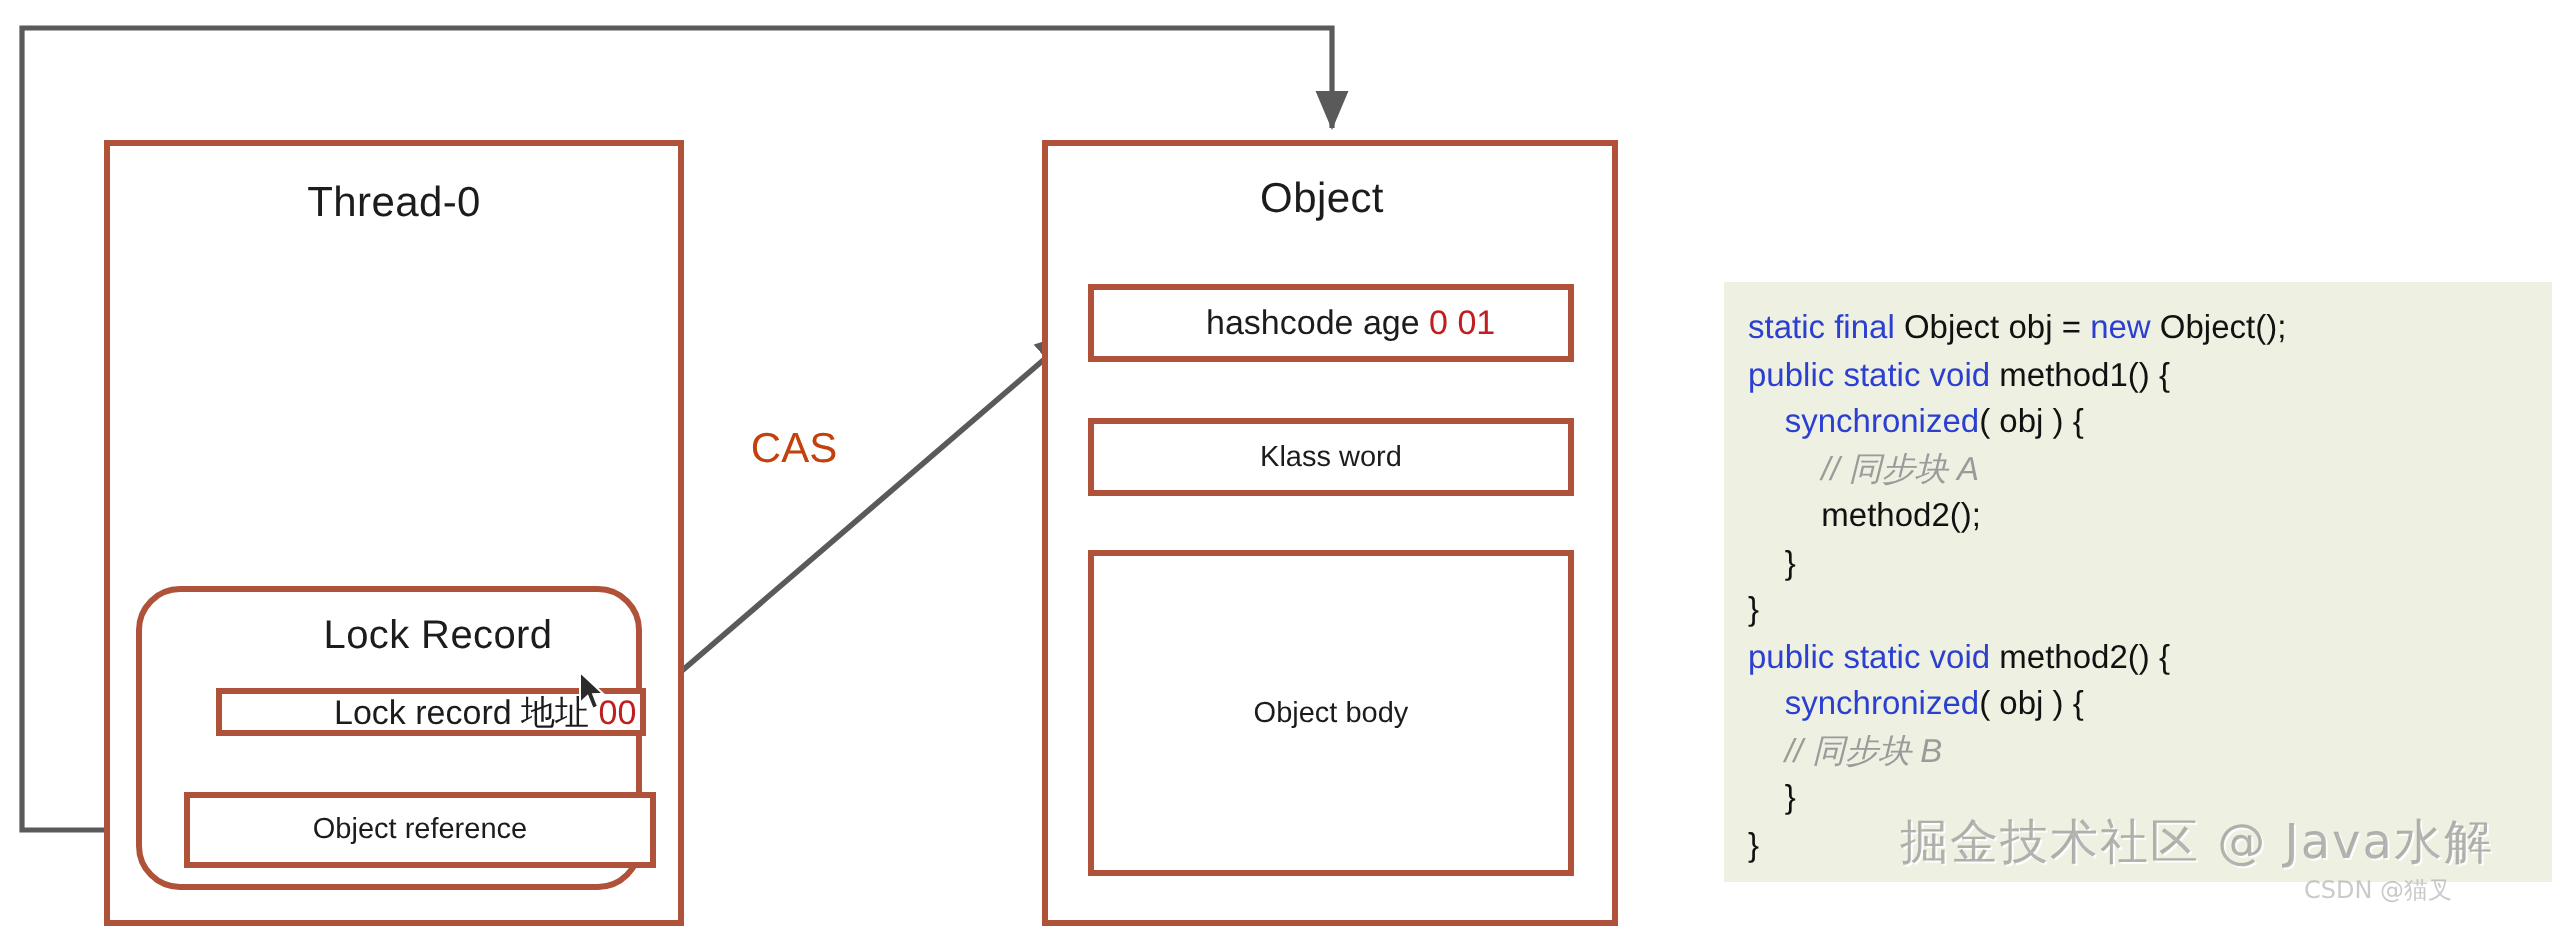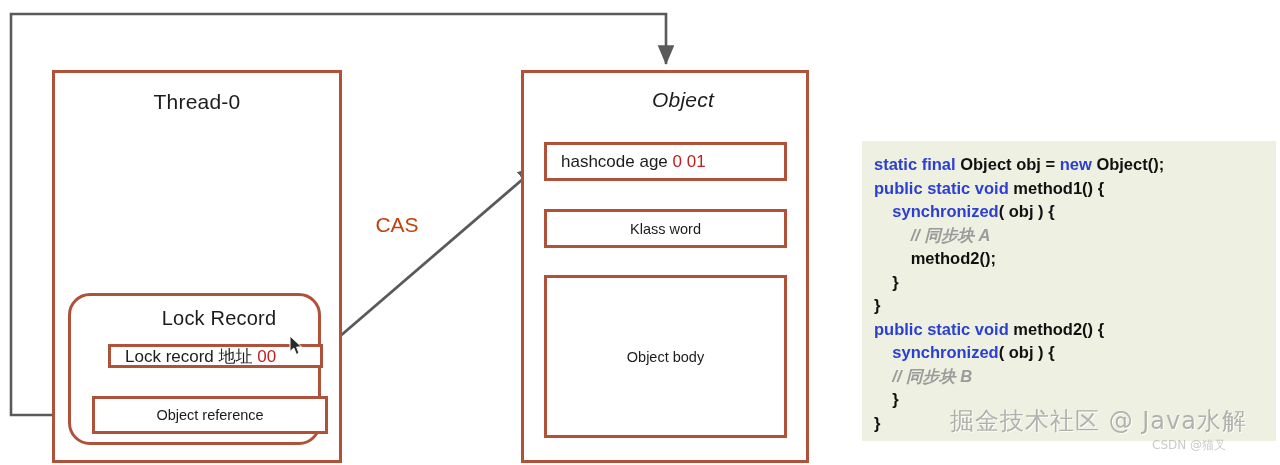--- a/index.html
+++ b/index.html
@@ -68,38 +68,39 @@
     white-space: nowrap;
   }
   .slot-label.small {
     font-size: 14.5px;
   }
   .slot-label.left {
     width: 100%;
     text-align: left;
     padding-left: 14px;
     box-sizing: border-box;
+    margin-left: 42px;
   }
   .accent {
     color: #bf1f1f;
   }
 
   
   #thread-box   { left: 52px;  top: 70px;  width: 290px; height: 393px; }
   #thread-title { top: 90px;   left: 52px; width: 290px; }
 
   #lock-record-box   { left: 68px; top: 293px; width: 253px; height: 152px; }
   #lock-record-title { top: 307px; left: 68px; width: 302px; font-size: 20px; }
 
   #lock-record-addr { left: 108px; top: 344px; width: 215px; height: 24px; }
   #object-ref       { left: 92px; top: 396px; width: 236px; height: 38px; }
 
   
   #object-box   { left: 521px; top: 70px;  width: 288px; height: 393px; }
-  #object-title { top: 88px;   left: 539px; width: 288px; font-style: italic; }
+  #object-title { top: 88px;   left: 517px; width: 288px; }
 
   #mark-word   { left: 544px; top: 142px; width: 243px; height: 39px; }
   #klass-word  { left: 544px; top: 209px; width: 243px; height: 39px; }
   #object-body { left: 544px; top: 275px; width: 243px; height: 163px; }
 
   
   #cas-label {
     position: absolute;
     left: 352px;
     top: 213px;
@@ -113,21 +114,20 @@
   #code-panel {
     position: absolute;
     left: 862px;
     top: 141px;
     width: 414px;
     height: 300px;
     background: #eef0e1;
     box-sizing: border-box;
     padding: 12px 0 2px 12px;
     overflow: hidden;
-    font-weight: bold;
   }
   .code-line {
     font-family: "Liberation Sans", "DejaVu Sans", sans-serif;
     font-size: 16.5px;
     line-height: 23.5px;
     white-space: pre;
     color: #111111;
   }
   .kw      { color: #2b3fd1; }
   .comment { color: #9b9b9b; font-style: italic; margin-top: 20px; }

